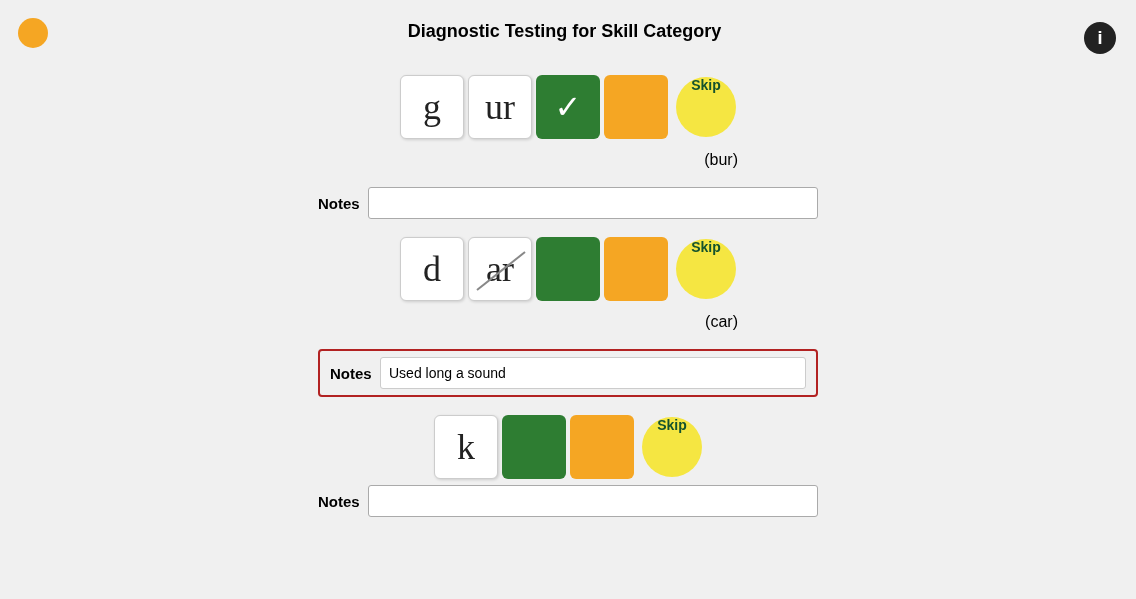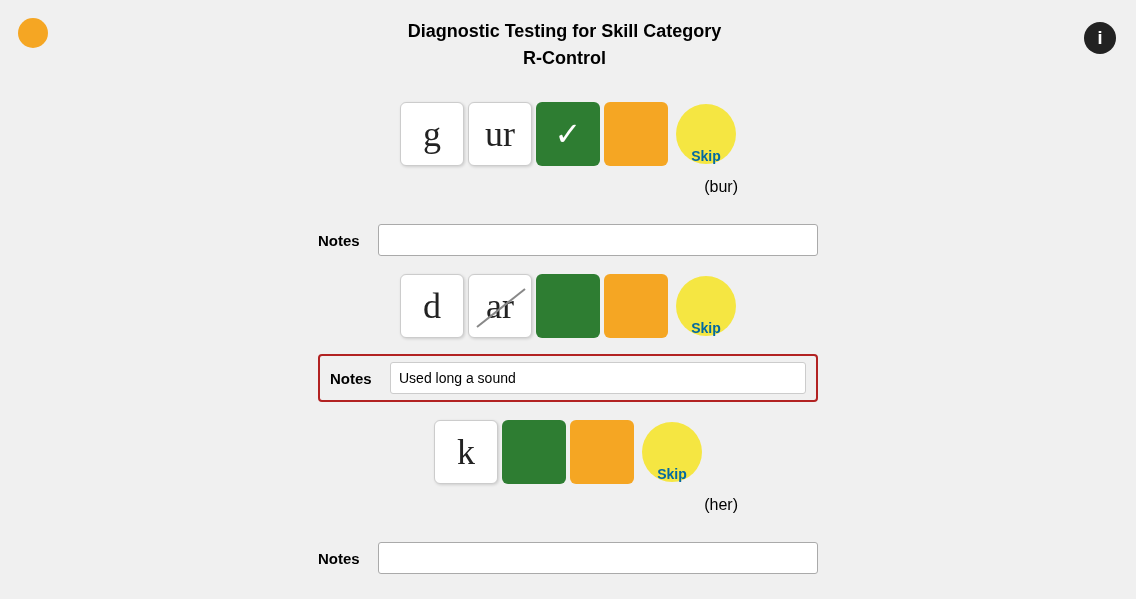--- a/index.html
+++ b/index.html
@@ -91,35 +91,34 @@
       border-radius: 6px;
       cursor: pointer;
     }
 
     .skip-btn {
       width: 60px;
       height: 60px;
       background: #f5e642;
       border-radius: 50%;
       display: flex;
-      align-items: flex-end;
+      align-items: flex-start;
       justify-content: center;
       font-size: 14px;
       font-weight: bold;
       cursor: pointer;
-      color: #0369a1;
+      color: #14532d;
       margin-left: 4px;
     }
 
     .notes-row {
       display: flex;
       align-items: center;
-      gap: 10px;
       width: 500px;
-      margin: 16px auto 18px auto;
+      margin: 6px auto 18px auto;
     }
 
     .notes-row.highlighted {
       border: 2px solid #b22222;
       border-radius: 4px;
       padding: 4px 8px;
     }
 
     .notes-label {
       font-weight: bold;
@@ -157,21 +156,20 @@
       align-items: center;
     }
   </style>
 </head>
 <body>
 
 <div class="orange-circle"></div>
 
 <div class="header">
   <div>Diagnostic Testing for Skill Category</div>
-  <div>R-Control</div>
 </div>
 
 <div class="info-btn">
   <span>i</span>
 </div>
 
 <div class="word-block" style="margin-top:20px;">
   <div class="word-items">
     <div class="letter-tile">g</div>
     <div class="letter-tile">ur</div>
@@ -204,39 +202,39 @@
       </svg>
     </div>
     <div class="green-btn">
       <span class="checkmark" style="opacity:0;">✓</span>
     </div>
     <div class="orange-btn"></div>
     <div class="skip-btn">
       <span>Skip</span>
     </div>
   </div>
+  <div class="hint-wrapper">
+    <span>(car)</span>
+  </div>
 </div>
 
 <div class="notes-row highlighted" style="border:2px solid #b22222; border-radius:4px; padding:6px 10px;">
   <span class="notes-label">Notes</span>
   <input class="notes-input" type="text" value="Used long a sound" style="border: 1px solid rgb(204, 204, 204);">
 </div>
 
 <div class="word-block" style="margin-top:18px;">
   <div class="word-items">
     <div class="letter-tile">k</div>
     <div class="green-btn">
       <span class="checkmark" style="opacity:0;">✓</span>
     </div>
     <div class="orange-btn"></div>
     <div class="skip-btn">
       <span>Skip</span>
     </div>
   </div>
-  <div class="hint-wrapper">
-    <span>(her)</span>
-  </div>
 </div>
 
 <div class="notes-row">
   <span class="notes-label">Notes</span>
   <input class="notes-input" type="text" value="" style="">
 </div>
 
 </body></html>

